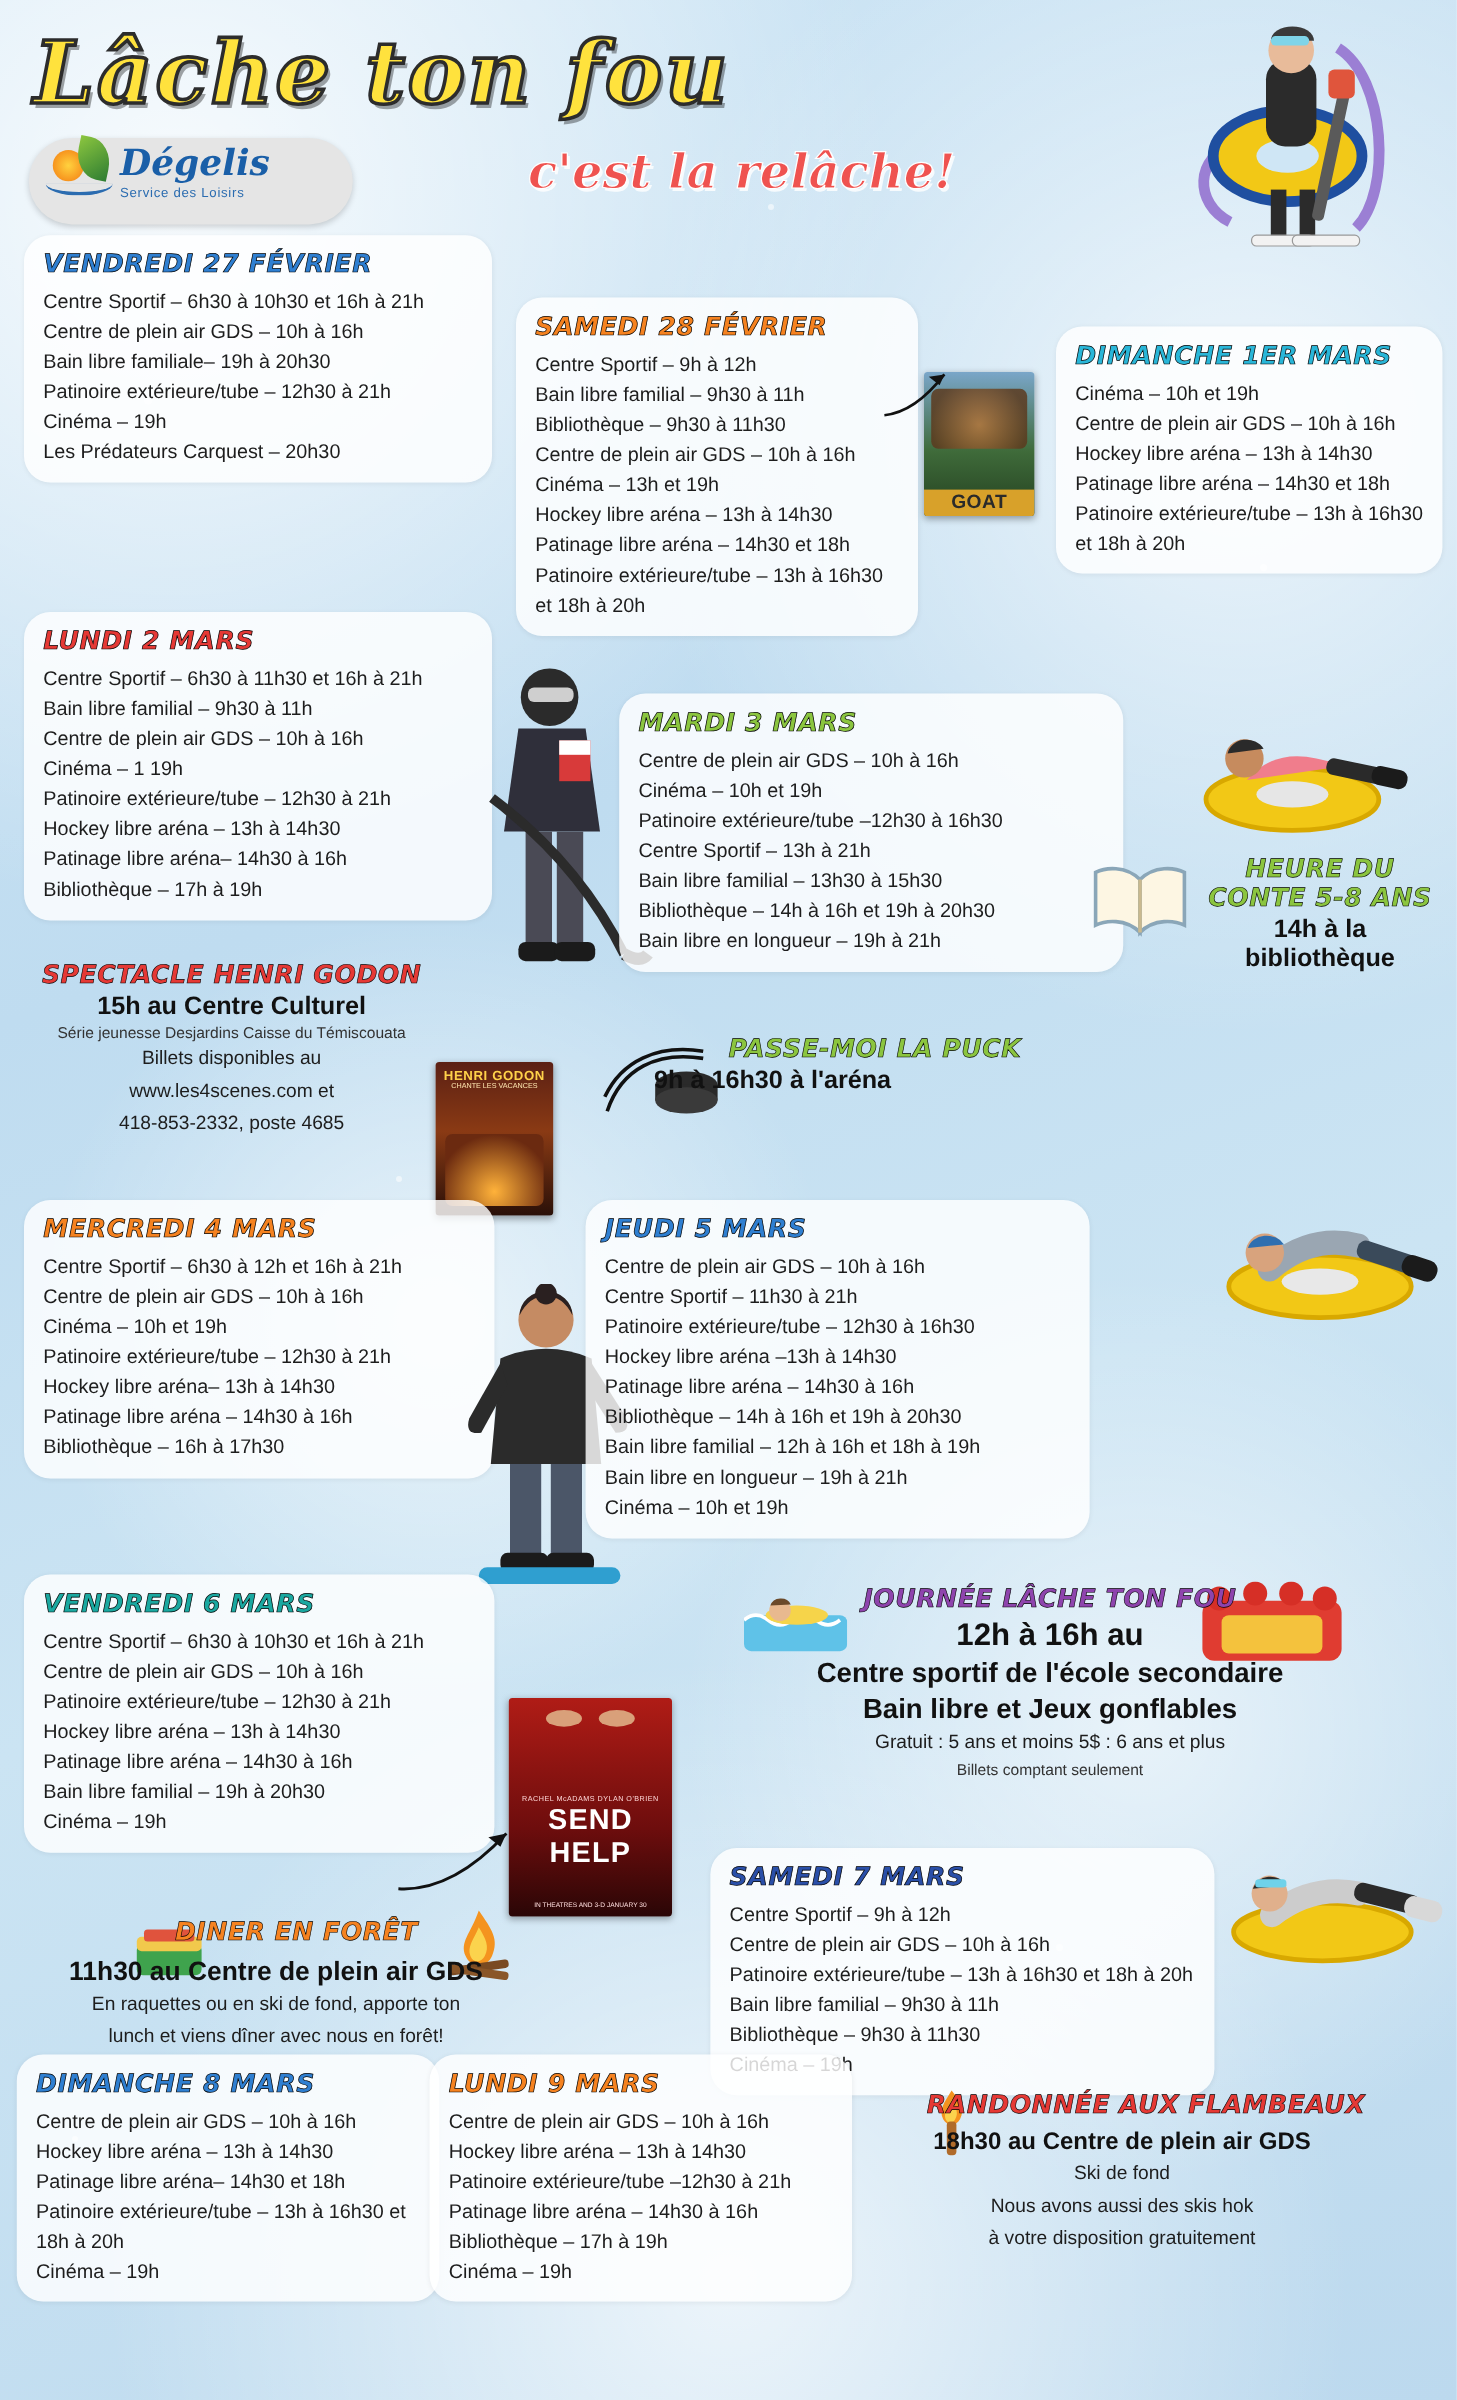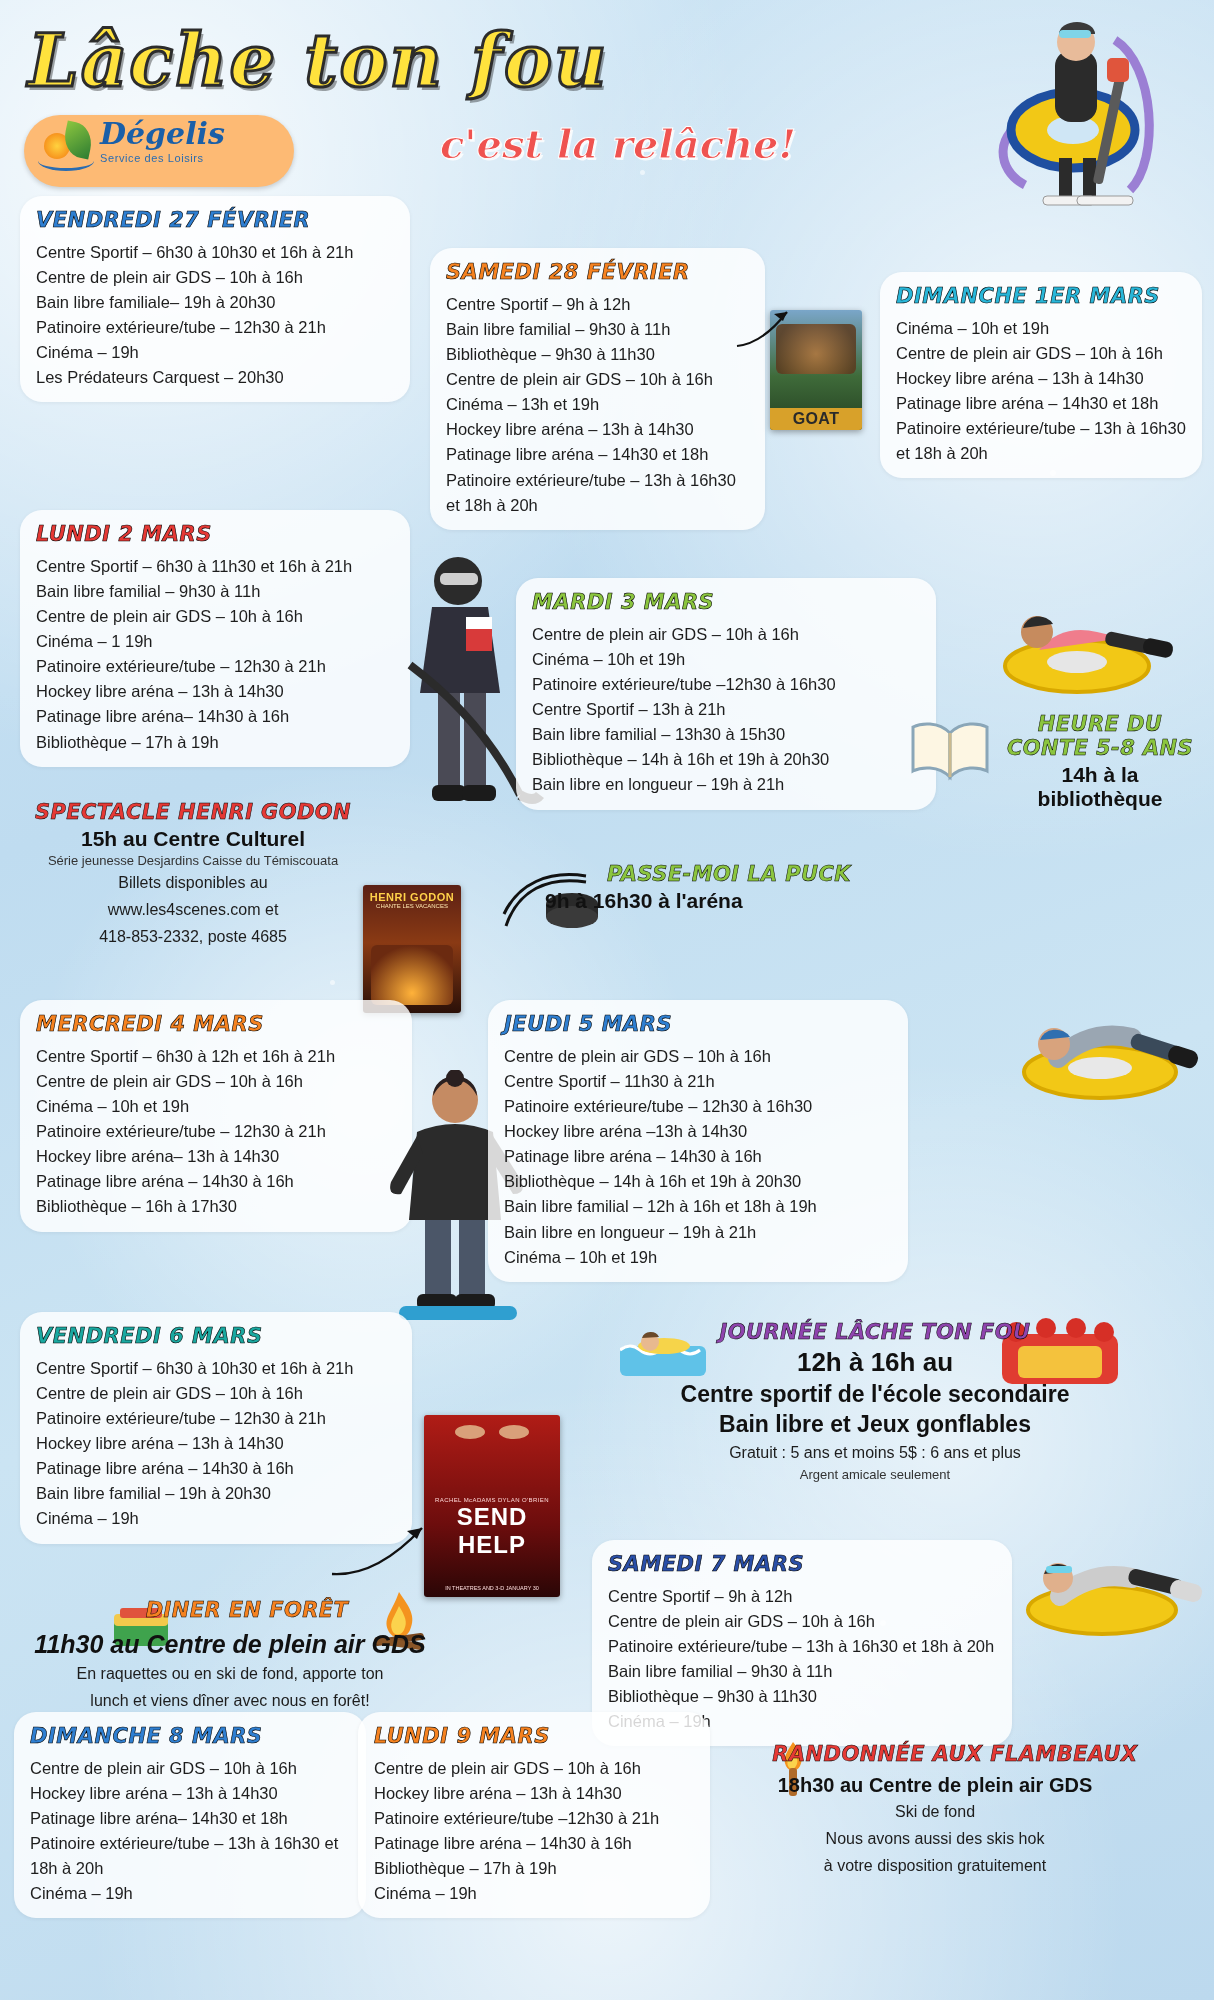--- a/index.html
+++ b/index.html
@@ -31,23 +31,23 @@
   .title-sub {
     position:absolute; left:440px; top:120px; width:420px;
     font-family:"DejaVu Serif", serif;
     font-size:40px; font-weight:bold; font-style:italic;
     color:#ef5350; -webkit-text-stroke:1px #ffffff;
     text-shadow:2px 2px 0 rgba(255,255,255,0.8);
     white-space:nowrap;
   }
   .logo {
     position:absolute; left:24px; top:115px; width:270px; height:72px;
-    background:#fdba74; border-radius:36px;
+    background:#e5e5e5; border-radius:36px;
     box-shadow:0 2px 5px rgba(0,0,0,0.18);
-    display:flex; align-items:flex-start; padding:4px 10px;
+    display:flex; align-items:flex-end; padding:20px 10px;
   }
   .logo-mark { width:62px; height:56px; position:relative; flex:0 0 62px; }
   .logo-sun { position:absolute; left:10px; top:14px; width:26px; height:26px; border-radius:50%;
     background:radial-gradient(circle,#ffd23f 0%,#f7941e 70%); }
   .logo-leaf { position:absolute; left:30px; top:4px; width:28px; height:34px;
     background:linear-gradient(135deg,#8cc63f,#2e7d32); border-radius:0 70% 0 70%; transform:rotate(12deg); }
   .logo-wave { position:absolute; left:4px; bottom:4px; width:56px; height:10px;
     border-bottom:3px solid #2b6cb0; border-radius:0 0 50% 50%/0 0 100% 100%; }
   .logo-text { display:flex; flex-direction:column; line-height:1; margin-left:4px; }
   .logo-name { font-family:"DejaVu Serif", serif; font-style:italic; font-size:30px; color:#1a5fa8; font-weight:bold; }
@@ -358,21 +358,21 @@
   <circle cx="46" cy="10" r="10" fill="#d62f26"></circle>
   <circle cx="76" cy="10" r="10" fill="#d62f26"></circle>
   <circle cx="104" cy="14" r="10" fill="#d62f26"></circle>
 </svg>
 <div class="special" style="left:640px;top:1320px;width:470px;">
   <div class="sp-title t-violet">JOURNÉE LÂCHE TON FOU</div>
   <div class="sp-big" style="font-size:26px;">12h à 16h au</div>
   <div class="sp-big" style="font-size:23px;">Centre sportif de l'école secondaire</div>
   <div class="sp-big" style="font-size:23px;">Bain libre et Jeux gonflables</div>
   <div class="sp-med">Gratuit : 5 ans et moins   5$ : 6 ans et plus</div>
-  <div class="sp-small">Argent amicale seulement</div>
+  <div class="sp-small">Billets comptant seulement</div>
 </div>
 
 <div class="poster" style="left:424px;top:1415px;width:136px;height:182px;background:linear-gradient(#b01c16 0%,#6d0d0d 60%,#2a0606 100%);">
   <div style="position:absolute;top:10px;left:0;right:0;text-align:center;">
     <div style="display:flex;justify-content:center;gap:14px;">
       <div style="width:30px;height:14px;border-radius:50%;background:#d9a07a;"></div>
       <div style="width:30px;height:14px;border-radius:50%;background:#d9a07a;"></div>
     </div>
   </div>
   <div style="position:absolute;bottom:38px;left:0;right:0;text-align:center;">
@@ -392,21 +392,21 @@
   <rect x="10" y="6" width="42" height="10" rx="3" fill="#e0533d"></rect>
 </svg>
 <svg class="figure" style="left:370px;top:1590px;" width="58" height="62" viewBox="0 0 58 62">
   <path d="M29 2 C40 18 46 26 40 40 C36 50 22 50 18 40 C13 28 22 22 29 2z" fill="#f4931f"></path>
   <path d="M29 16 C35 26 38 32 34 40 C31 46 24 46 22 40 C19 32 25 26 29 16z" fill="#fbd34d"></path>
   <rect x="4" y="46" width="50" height="7" rx="3" fill="#7a4a22" transform="rotate(-8 29 49)"></rect>
   <rect x="4" y="50" width="50" height="7" rx="3" fill="#8a5628" transform="rotate(8 29 53)"></rect>
 </svg>
 <div class="special" style="left:30px;top:1598px;width:400px;">
   <div class="sp-title t-orange" style="margin-left:34px;">DINER EN FORÊT</div>
-  <div class="sp-big" style="font-size:25px;margin-top:8px;font-style:italic;">11h30 au Centre de plein air GDS</div>
+  <div class="sp-big" style="font-size:22px;margin-top:8px;">11h30 au Centre de plein air GDS</div>
   <div class="sp-med">En raquettes ou en ski de fond, apporte ton</div>
   <div class="sp-med">lunch et viens dîner avec nous en forêt!</div>
 </div>
 
 <svg class="figure" style="left:1010px;top:1540px;" width="200" height="100" viewBox="0 0 200 100">
   <ellipse cx="92" cy="70" rx="74" ry="24" fill="#f2c816" stroke="#d8a800" stroke-width="4"></ellipse>
   <path d="M50 56 q34 -26 72 -18" stroke="#cccccc" stroke-width="20" fill="none" stroke-linecap="round"></path>
   <circle cx="48" cy="38" r="15" fill="#e0b08c"></circle>
   <path d="M34 34 a15 13 0 0 1 28 -3 z" fill="#2a2a2a"></path>
   <rect x="36" y="26" width="26" height="7" rx="3" fill="#6fd2ea"></rect>

